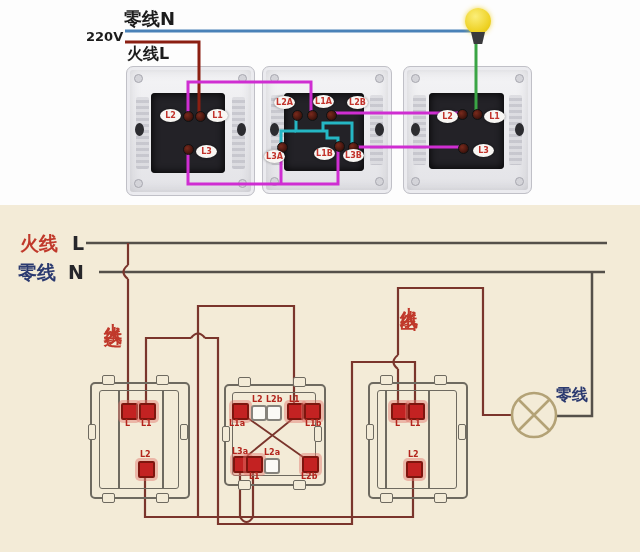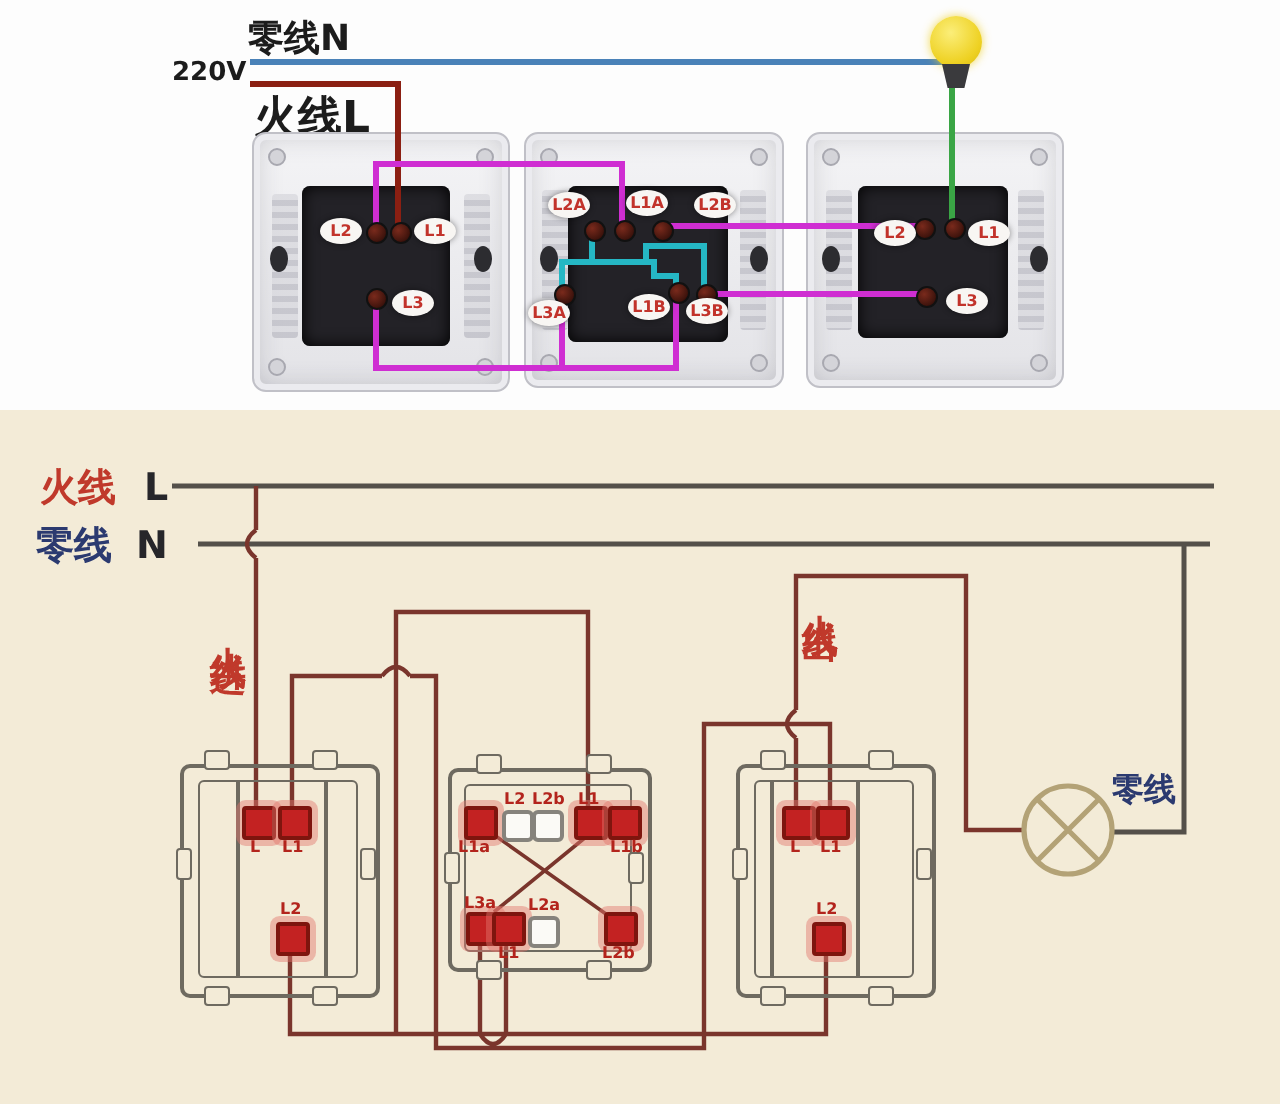--- a/index.html
+++ b/index.html
@@ -49,21 +49,21 @@
   .w-schthin{stroke:#7a352c;stroke-width:1.8;fill:none;}
   .w-lamp{stroke:#b3a276;stroke-width:2.6;fill:none;}
 </style>
 </head>
 <body>
 
 <div id="stage">
 
   <div class="abs lbl" style="left:124px;top:7px;font-size:18px;">零线N</div>
   <div class="abs lbl" style="left:86px;top:29px;font-size:13px;">220V</div>
-  <div class="abs lbl" style="left:127px;top:44px;font-size:22px;">火线L</div>
+  <div class="abs lbl" style="left:127px;top:44px;font-size:16px;">火线L</div>
 
   <div class="plate" style="left:126px;top:66px;width:127px;height:128px;">
     <div class="corner" style="left:7px;top:7px;"></div>
     <div class="corner" style="right:7px;top:7px;"></div>
     <div class="corner" style="left:7px;bottom:7px;"></div>
     <div class="corner" style="right:7px;bottom:7px;"></div>
     <div class="vent" style="left:9px;top:30px;height:72px;"></div>
     <div class="vent" style="right:9px;top:30px;height:72px;"></div>
     <div class="sidehole" style="left:8px;top:56px;"></div>
     <div class="sidehole" style="right:8px;top:56px;"></div>

